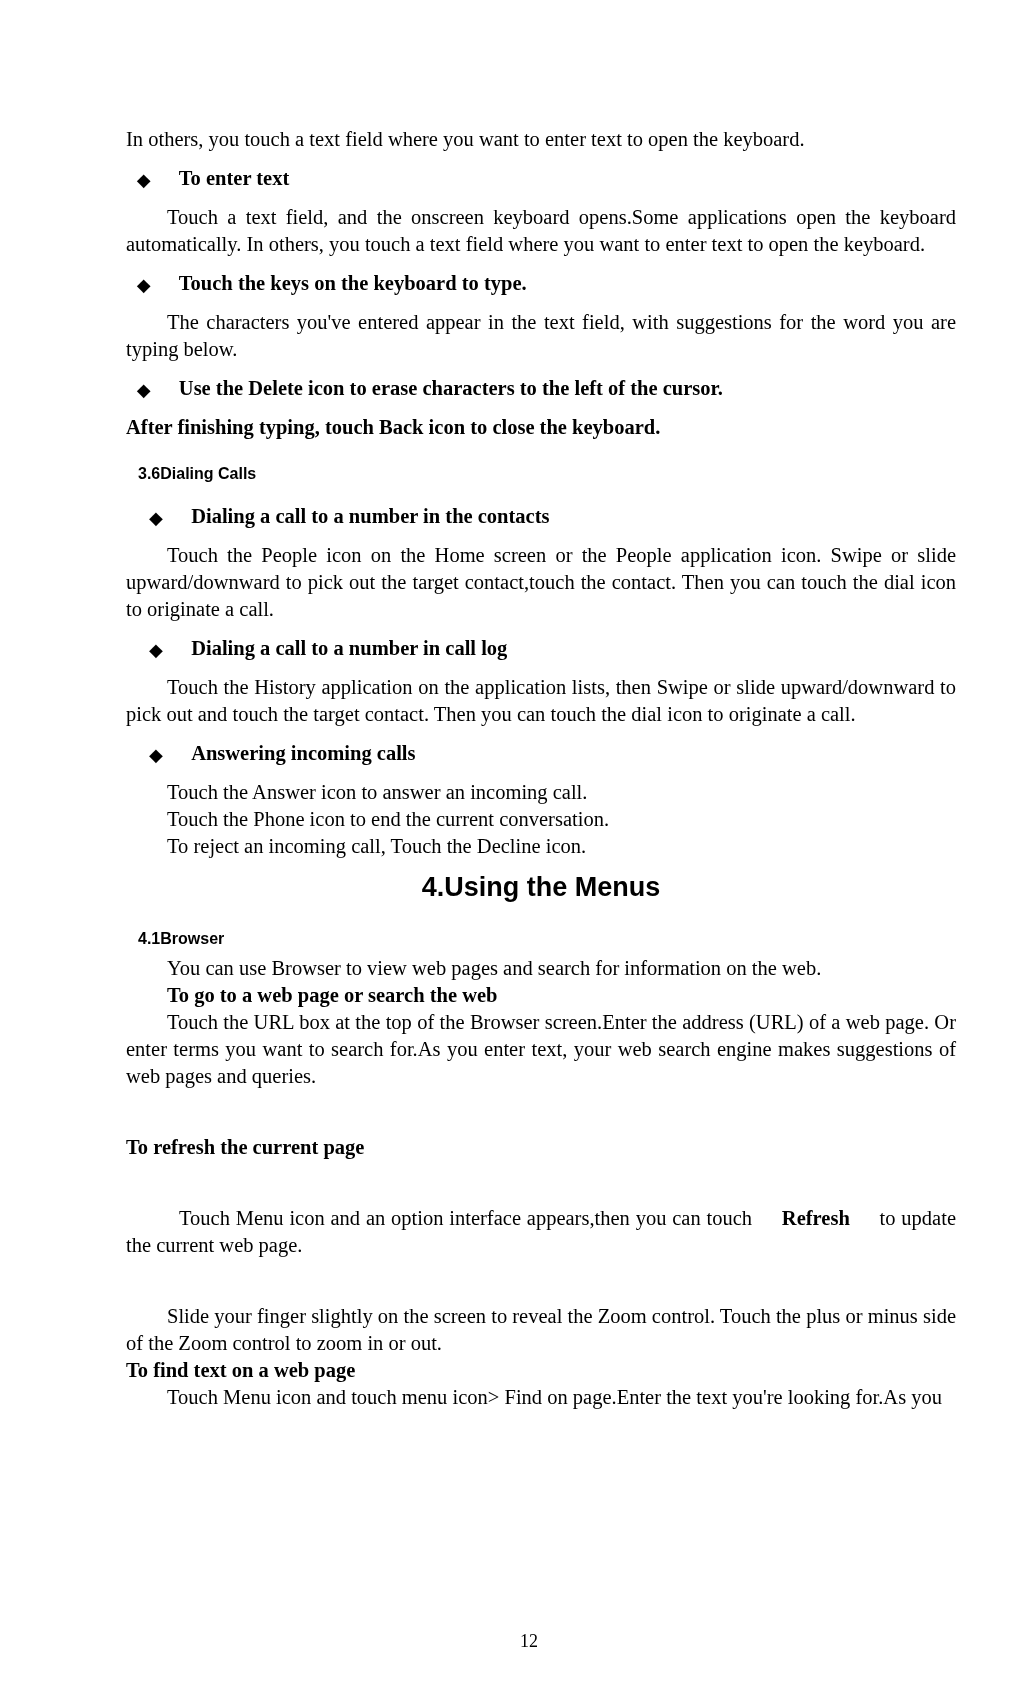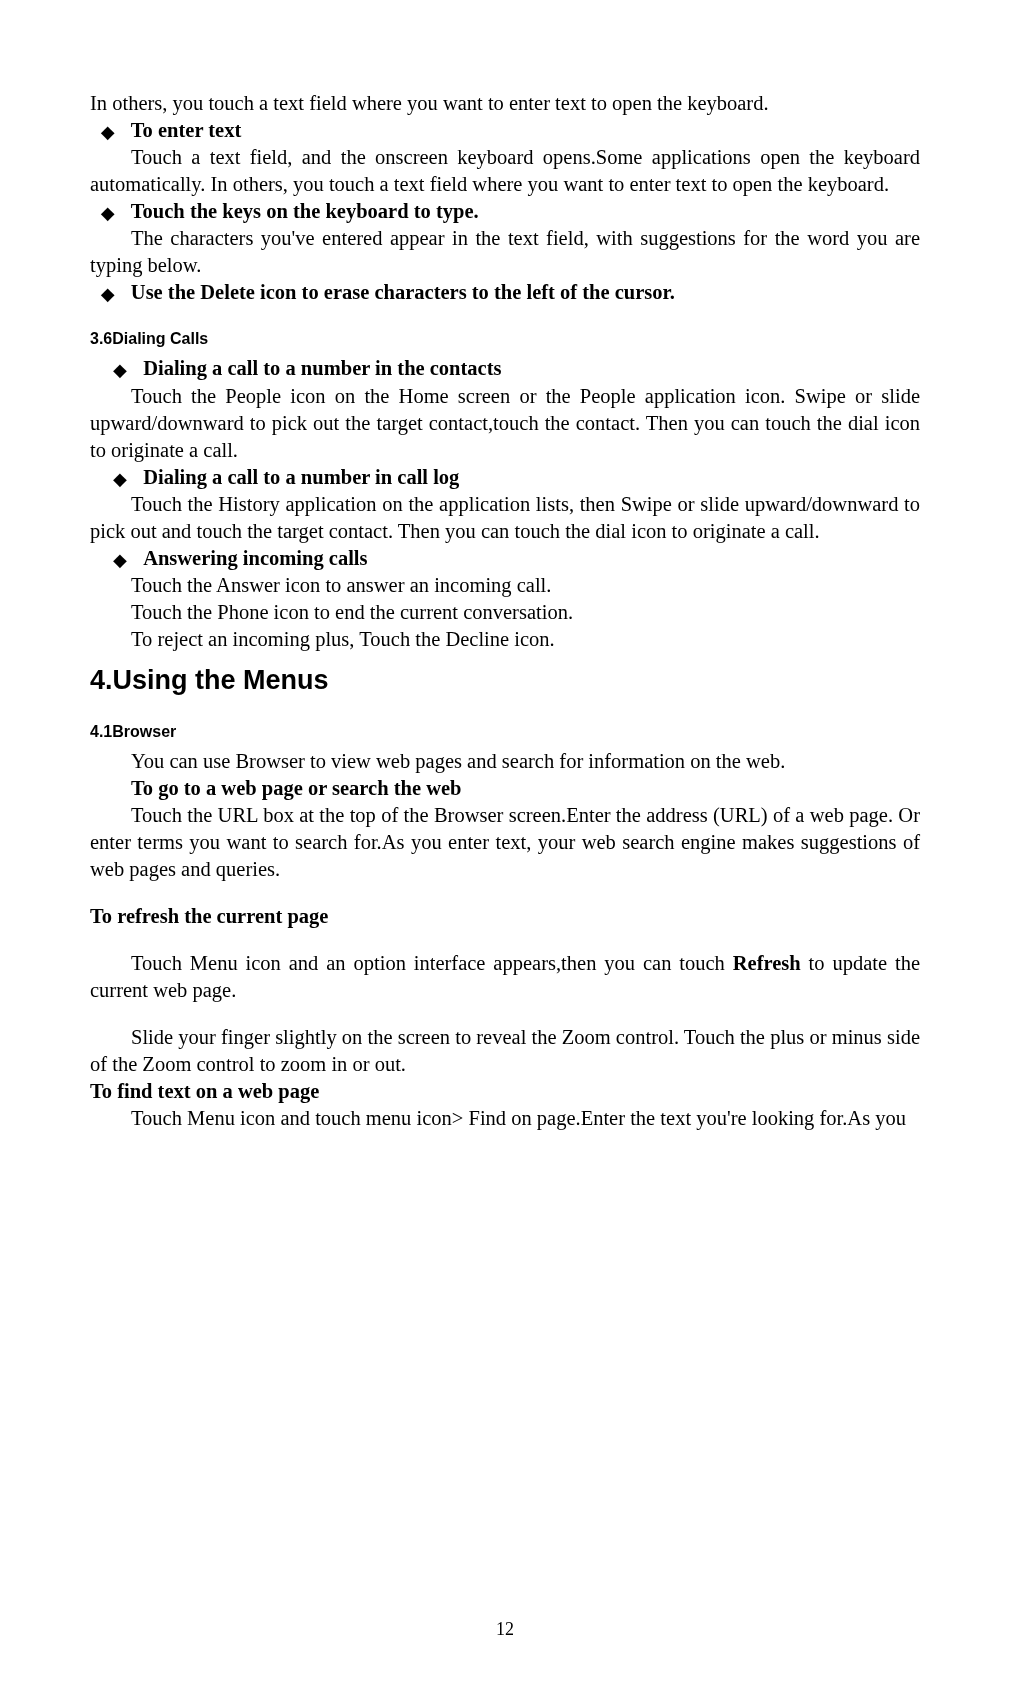--- a/index.html
+++ b/index.html
@@ -1,16 +1,16 @@
 <!DOCTYPE html>
 <html><head>
   <meta charset="utf-8">
   <style>
     * {
-      margin: 0;
+      margin: 12px;
       padding: 0;
       box-sizing: border-box;
     }
     body {
       font-family: "Times New Roman", Times, serif;
       font-size: 20.5px;
       line-height: 1.32;
       background: #fff;
       color: #000;
       width: 1010px;
@@ -51,20 +51,21 @@
       font-family: Arial, Helvetica, sans-serif;
       font-weight: bold;
       font-size: 16px;
       margin-top: 22px;
       margin-bottom: 6px;
     }
     .chapter-title {
       font-family: Arial, Helvetica, sans-serif;
       font-weight: bold;
       font-size: 27px;
+      text-align: center;
       margin-top: 10px;
       margin-bottom: 10px;
     }
     .gap {
       height: 20px;
     }
     .page-number {
       position: absolute;
       bottom: 60px;
       left: 0;
@@ -89,20 +90,21 @@
   <div class="bullet-row">
     <span class="bullet-icon">◆</span>
     <span class="bold">Touch the keys on the keyboard to type.</span>
   </div>
   <p class="justify indent">The characters you've entered appear in the text field, with suggestions for the word you are typing below.</p>
 
   <div class="bullet-row">
     <span class="bullet-icon">◆</span>
     <span class="bold">Use the Delete icon to erase characters to the left of the cursor.</span>
   </div>
+  <p class="bold">After finishing typing, touch Back icon to close the keyboard.</p>
 
   <div class="section-header">3.6Dialing Calls</div>
 
   <div class="bullet-row" style="margin-left:0.6em">
     <span class="bullet-icon">◆</span>
     <span class="bold">Dialing a call to a number in the contacts</span>
   </div>
   <p class="justify indent">Touch the People icon on the Home screen or the People application icon. Swipe or slide upward/downward to pick out the target contact,touch the contact. Then you can touch the dial icon to originate a call.</p>
 
   <div class="bullet-row" style="margin-left:0.6em">
@@ -110,21 +112,21 @@
     <span class="bold">Dialing a call to a number in call log</span>
   </div>
   <p class="justify indent">Touch the History application on the application lists, then Swipe or slide upward/downward to pick out and touch the target contact. Then you can touch the dial icon to originate a call.</p>
 
   <div class="bullet-row" style="margin-left:0.6em">
     <span class="bullet-icon">◆</span>
     <span class="bold">Answering incoming calls</span>
   </div>
   <p class="indent">Touch the Answer icon to answer an incoming call.</p>
   <p class="indent">Touch the Phone icon to end the current conversation.</p>
-  <p class="indent">To reject an incoming plus, Touch the Decline icon.</p>
+  <p class="indent">To reject an incoming call, Touch the Decline icon.</p>
 
   <div class="chapter-title">4.Using the Menus</div>
 
   <div class="section-header">4.1Browser</div>
 
   <p class="indent">You can use Browser to view web pages and search for information on the web.</p>
 
   <p class="bold indent">To go to a web page or search the web</p>
   <p class="justify indent">Touch the URL box at the top of the Browser screen.Enter the address (URL) of a web page. Or enter terms you want to search for.As you enter text, your web search engine makes suggestions of web pages and queries.</p>
 

